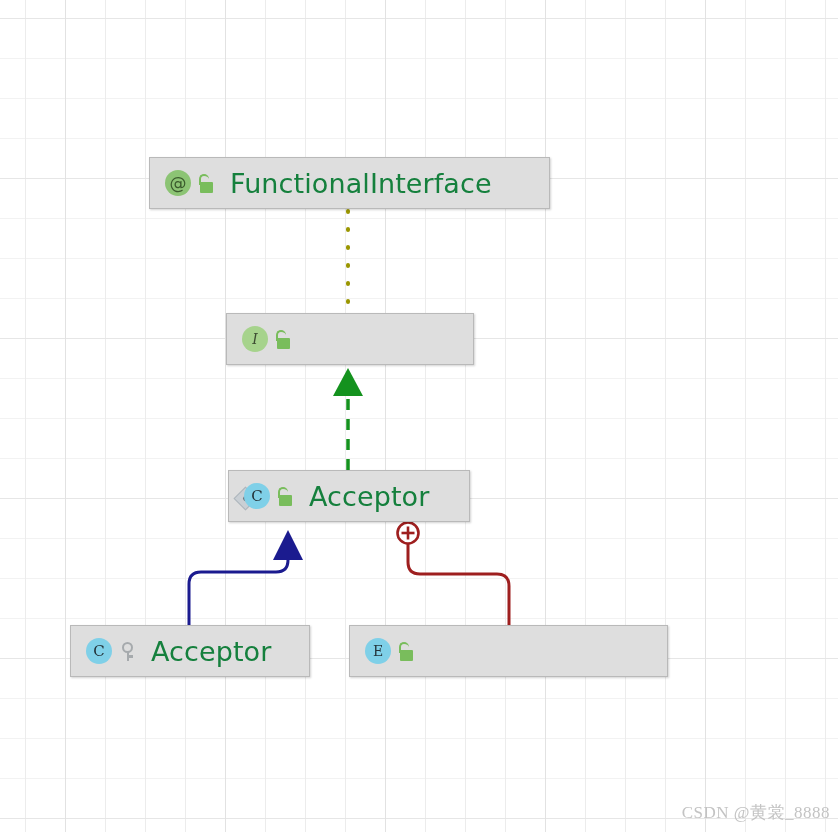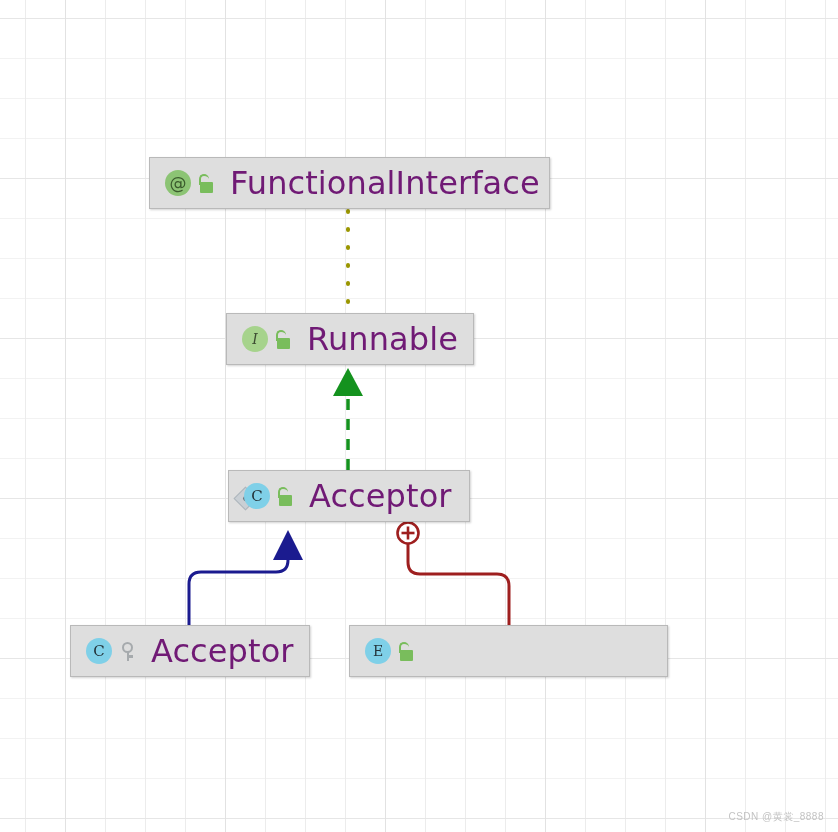--- a/index.html
+++ b/index.html
@@ -46,22 +46,22 @@
     background: #dedede;
     border: 1px solid #b9b9b9;
     box-shadow: 1px 1px 2px rgba(0,0,0,0.18);
     display: flex;
     align-items: center;
     padding: 0 14px;
     height: 52px;
     white-space: nowrap;
   }
   .node .label {
-    font-size: 32px;
-    color: #701a75;
+    font-size: 27px;
+    color: #15803d;
     letter-spacing: 0.1px;
     line-height: 1;
   }
 
   .ico {
     position: relative;
     width: 28px;
     height: 28px;
     flex: 0 0 auto;
     margin-right: 4px;
@@ -148,25 +148,25 @@
   }
   .key-tooth {
     position: absolute;
     left: 12px; top: 17px;
     width: 4px; height: 2.5px;
     background: #a6aaad;
   }
 
   .watermark {
     position: absolute;
-    right: 14px;
+    right: 8px;
     bottom: 8px;
-    font-size: 10px;
+    font-size: 17px;
     color: #c3c3c3;
-    font-family: Liberation Sans, sans-serif;
+    font-family: Liberation Serif, serif;
     letter-spacing: 0.5px;
   }
 </style>
 </head>
 <body>
 
 <div id="canvas">
 
   <div id="grid-major"></div>
 
@@ -206,21 +206,20 @@
   </div>
 
   <div class="node" style="left:226px; top:313px; width:248px;">
     <span class="ico">
       <span class="badge iface">I</span>
     </span>
     <span class="vis">
       <span class="lock-shackle"></span>
       <span class="lock-body"></span>
     </span>
-    <span class="label">Runnable</span>
   </div>
 
   <div class="node" style="left:228px; top:470px; width:242px;">
     <span class="ico">
       <span class="abstract-deco"></span>
       <span class="badge cls">C</span>
     </span>
     <span class="vis">
       <span class="lock-shackle"></span>
       <span class="lock-body"></span>

